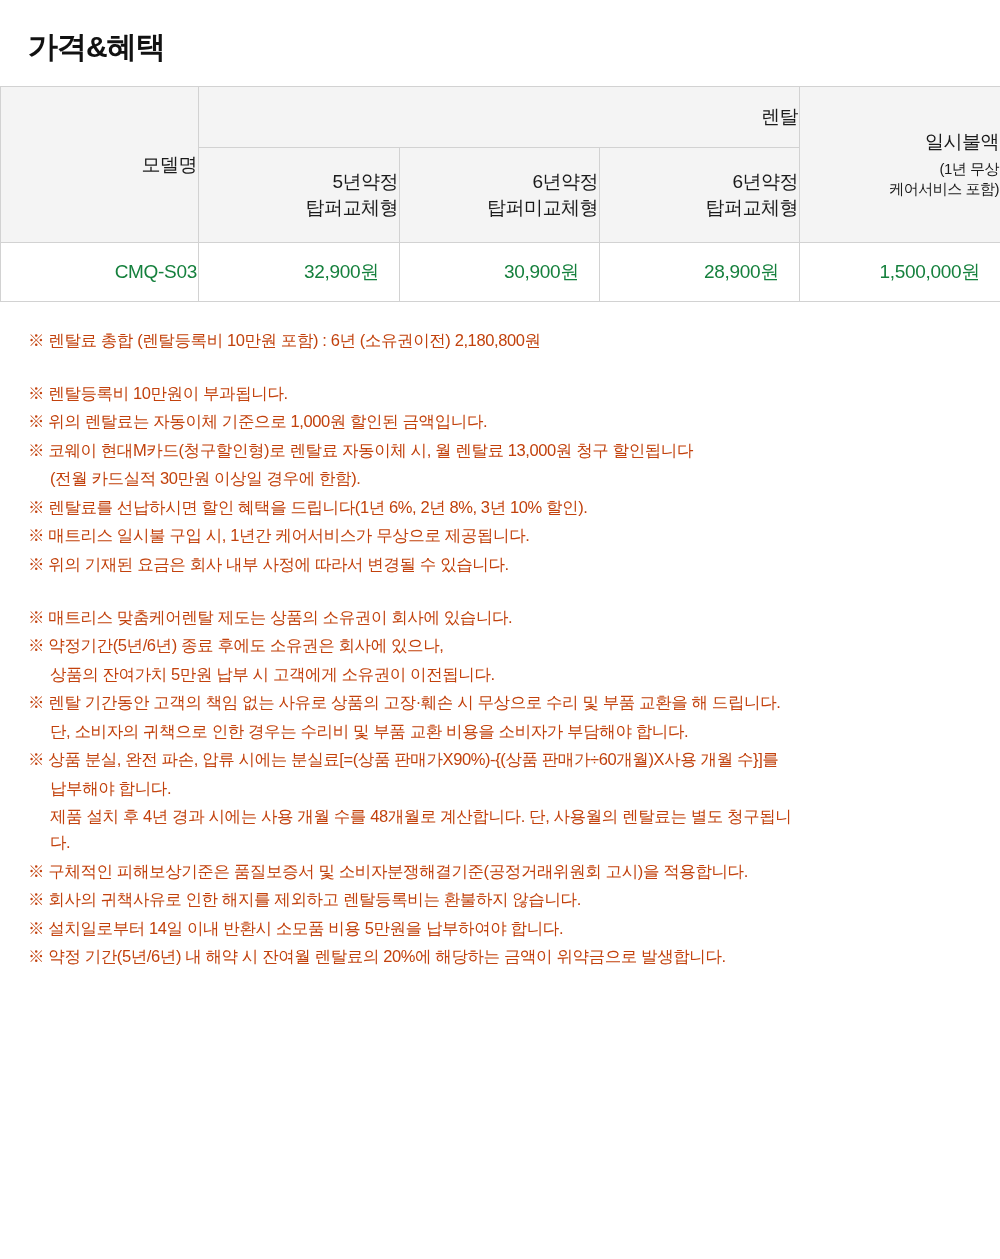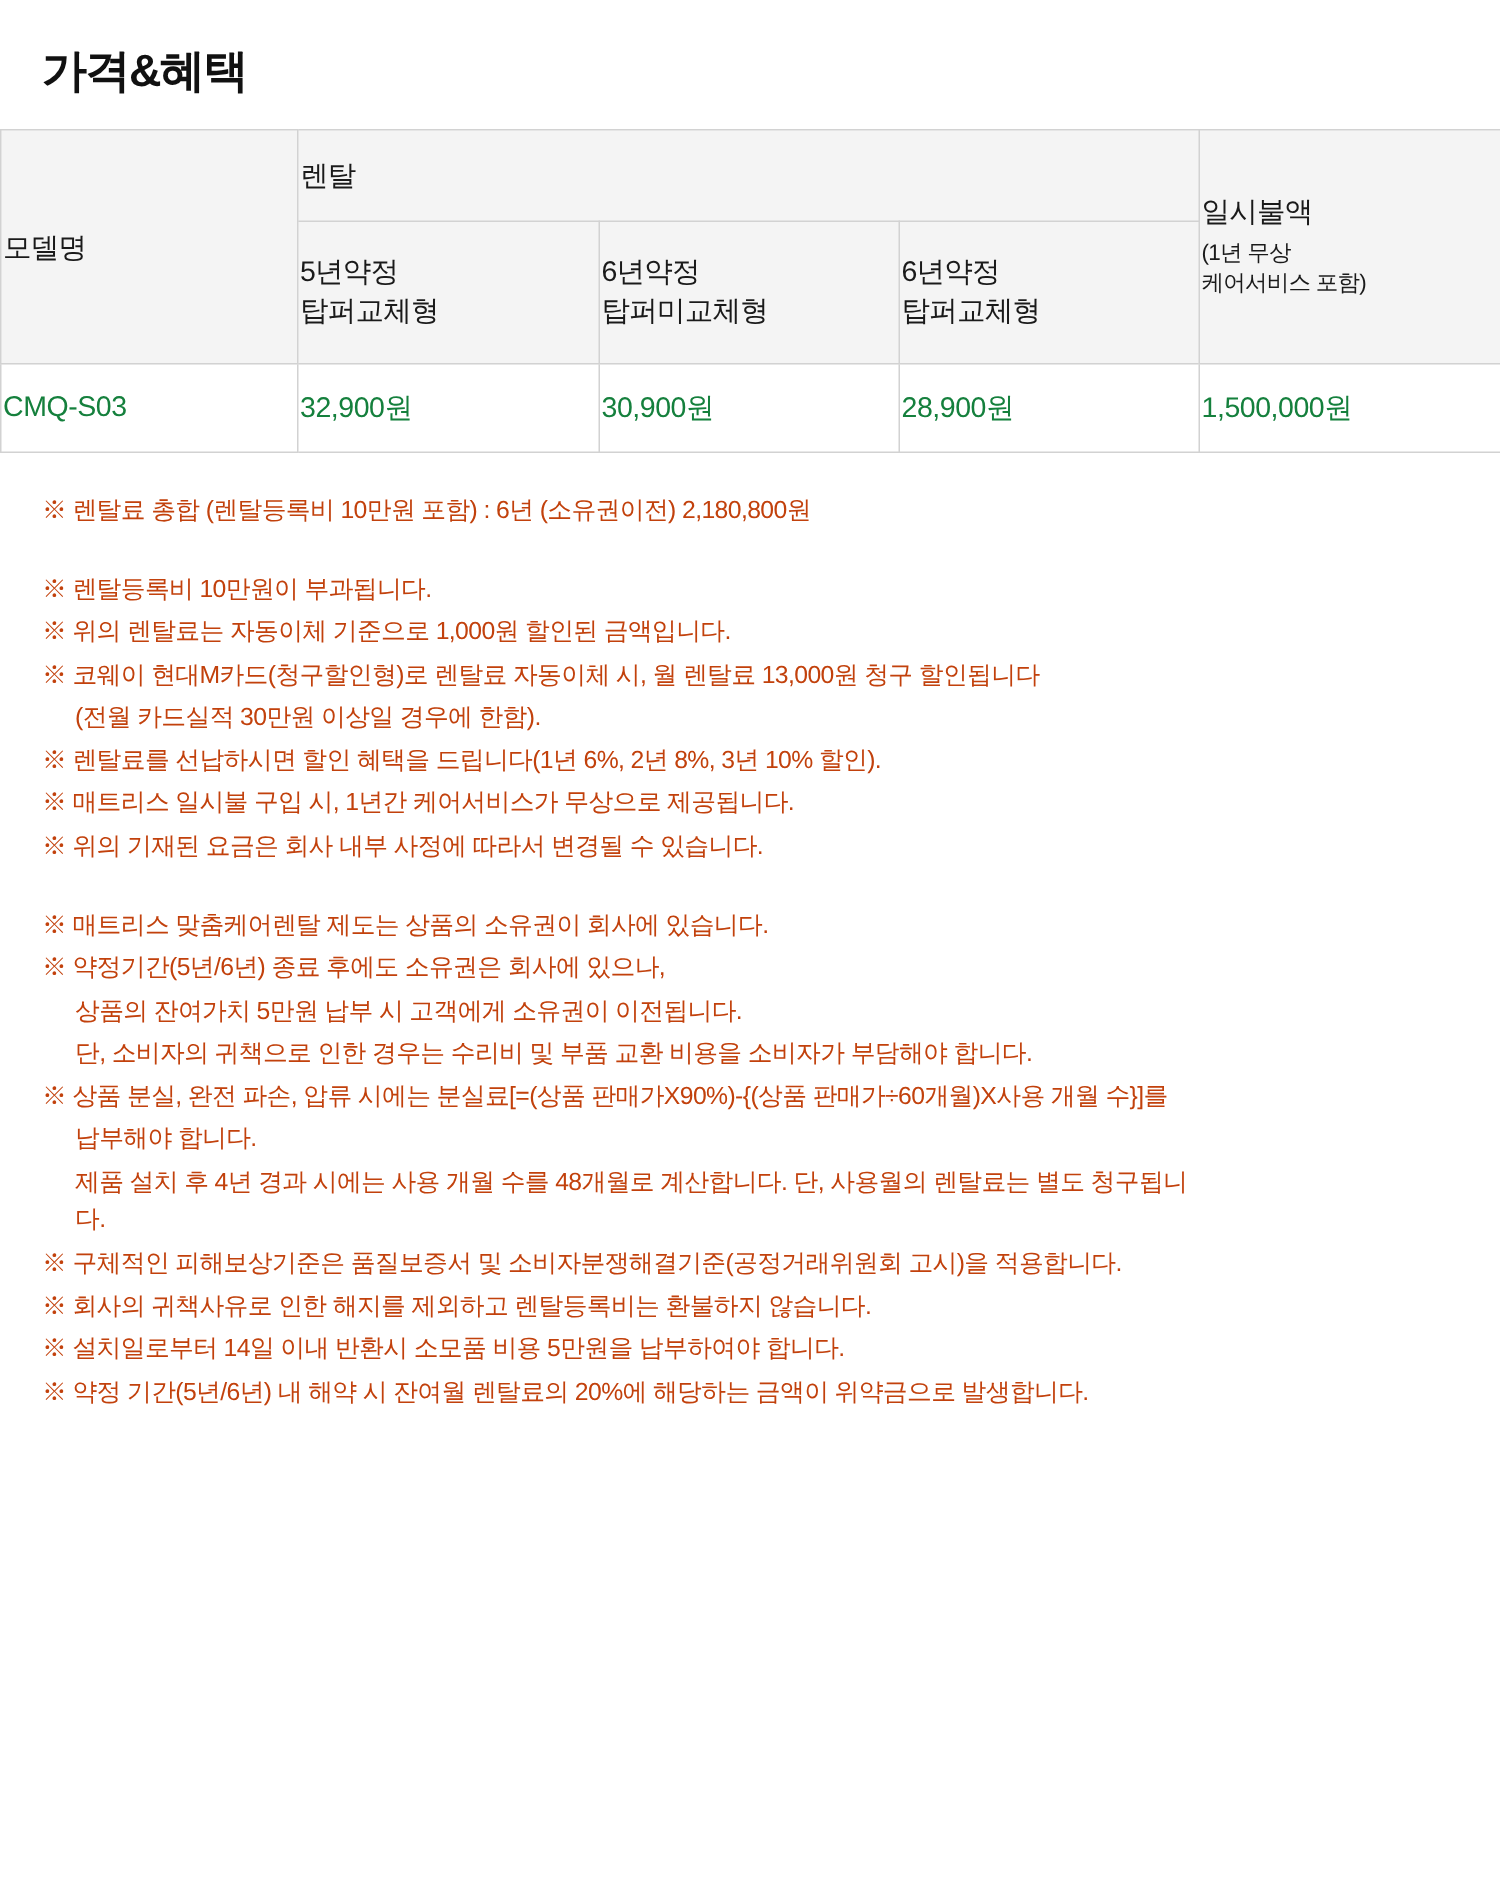--- a/index.html
+++ b/index.html
@@ -28,21 +28,21 @@
     padding: 27px 0 18px 28px;
   }
   table.price-table {
     width: 1000px;
     border-collapse: collapse;
     table-layout: fixed;
   }
   table.price-table th,
   table.price-table td {
     border: 1px solid #d2d2d2;
-    text-align: left;
+    text-align: right;
     vertical-align: middle;
     font-weight: normal;
   }
   table.price-table th {
     background: #f4f4f4;
     color: #1a1a1a;
   }
   .th-group {
     font-size: 19px;
     height: 58px;
@@ -164,20 +164,21 @@
       <p class="note-line">※ 매트리스 일시불 구입 시, 1년간 케어서비스가 무상으로 제공됩니다.</p>
       <p class="note-line">※ 위의 기재된 요금은 회사 내부 사정에 따라서 변경될 수 있습니다.</p>
     </div>
 
     <div class="spacer-md"></div>
 
     <div>
       <p class="note-line">※ 매트리스 맞춤케어렌탈 제도는 상품의 소유권이 회사에 있습니다.</p>
       <p class="note-line">※ 약정기간(5년/6년) 종료 후에도 소유권은 회사에 있으나,</p>
       <p class="note-line indent">상품의 잔여가치 5만원 납부 시 고객에게 소유권이 이전됩니다.</p>
+      <p class="note-line">※ 렌탈 기간동안 고객의 책임 없는 사유로 상품의 고장·훼손 시 무상으로 수리 및 부품 교환을 해 드립니다.</p>
       <p class="note-line indent">단, 소비자의 귀책으로 인한 경우는 수리비 및 부품 교환 비용을 소비자가 부담해야 합니다.</p>
       <p class="note-line">※ 상품 분실, 완전 파손, 압류 시에는 분실료[=(상품 판매가X90%)-{(상품 판매가÷60개월)X사용 개월 수}]를</p>
       <p class="note-line indent">납부해야 합니다.</p>
       <p class="note-line indent">제품 설치 후 4년 경과 시에는 사용 개월 수를 48개월로 계산합니다. 단, 사용월의 렌탈료는 별도 청구됩니다.</p>
       <p class="note-line">※ 구체적인 피해보상기준은 품질보증서 및 소비자분쟁해결기준(공정거래위원회 고시)을 적용합니다.</p>
       <p class="note-line">※ 회사의 귀책사유로 인한 해지를 제외하고 렌탈등록비는 환불하지 않습니다.</p>
       <p class="note-line">※ 설치일로부터 14일 이내 반환시 소모품 비용 5만원을 납부하여야 합니다.</p>
       <p class="note-line">※ 약정 기간(5년/6년) 내 해약 시 잔여월 렌탈료의 20%에 해당하는 금액이 위약금으로 발생합니다.</p>
     </div>
 

